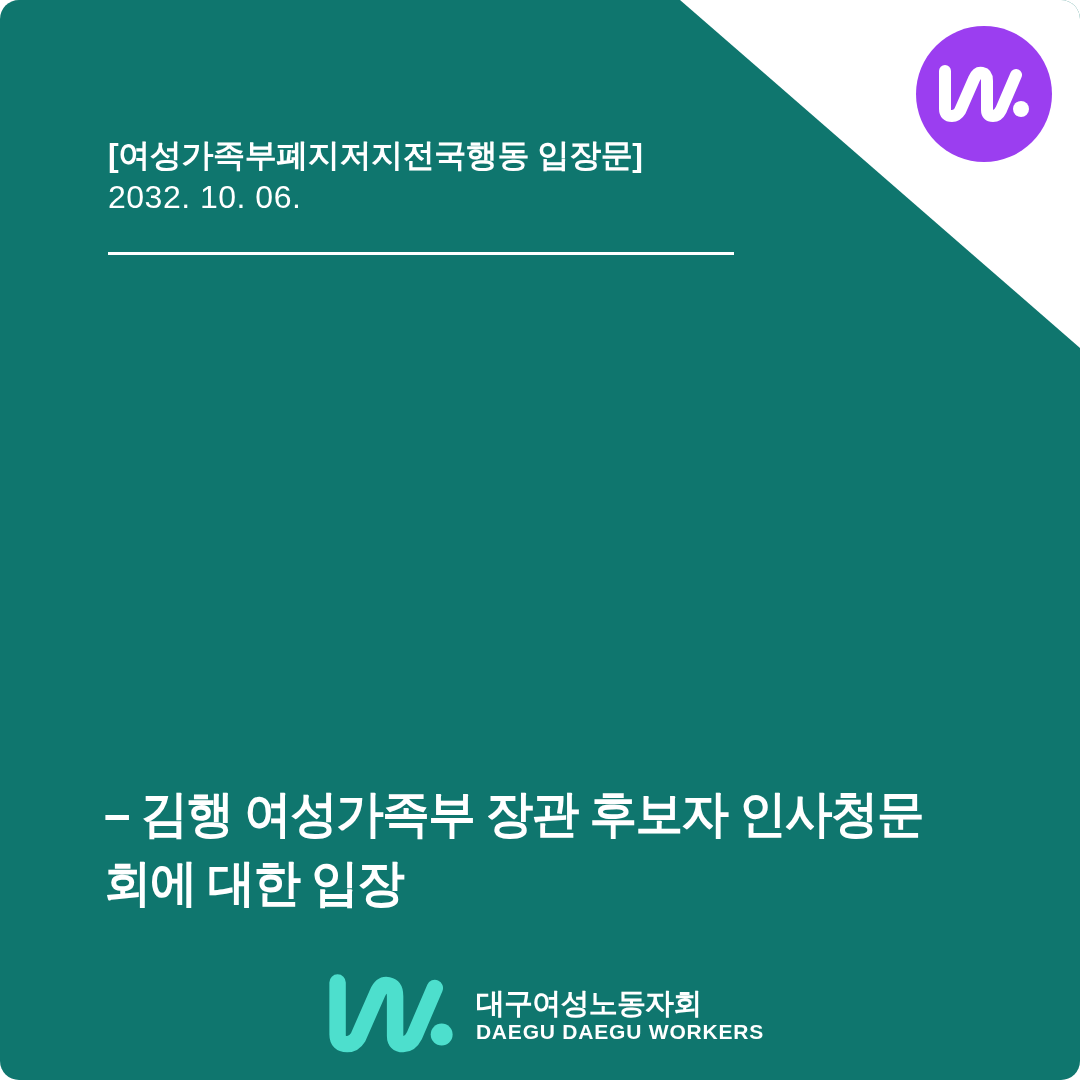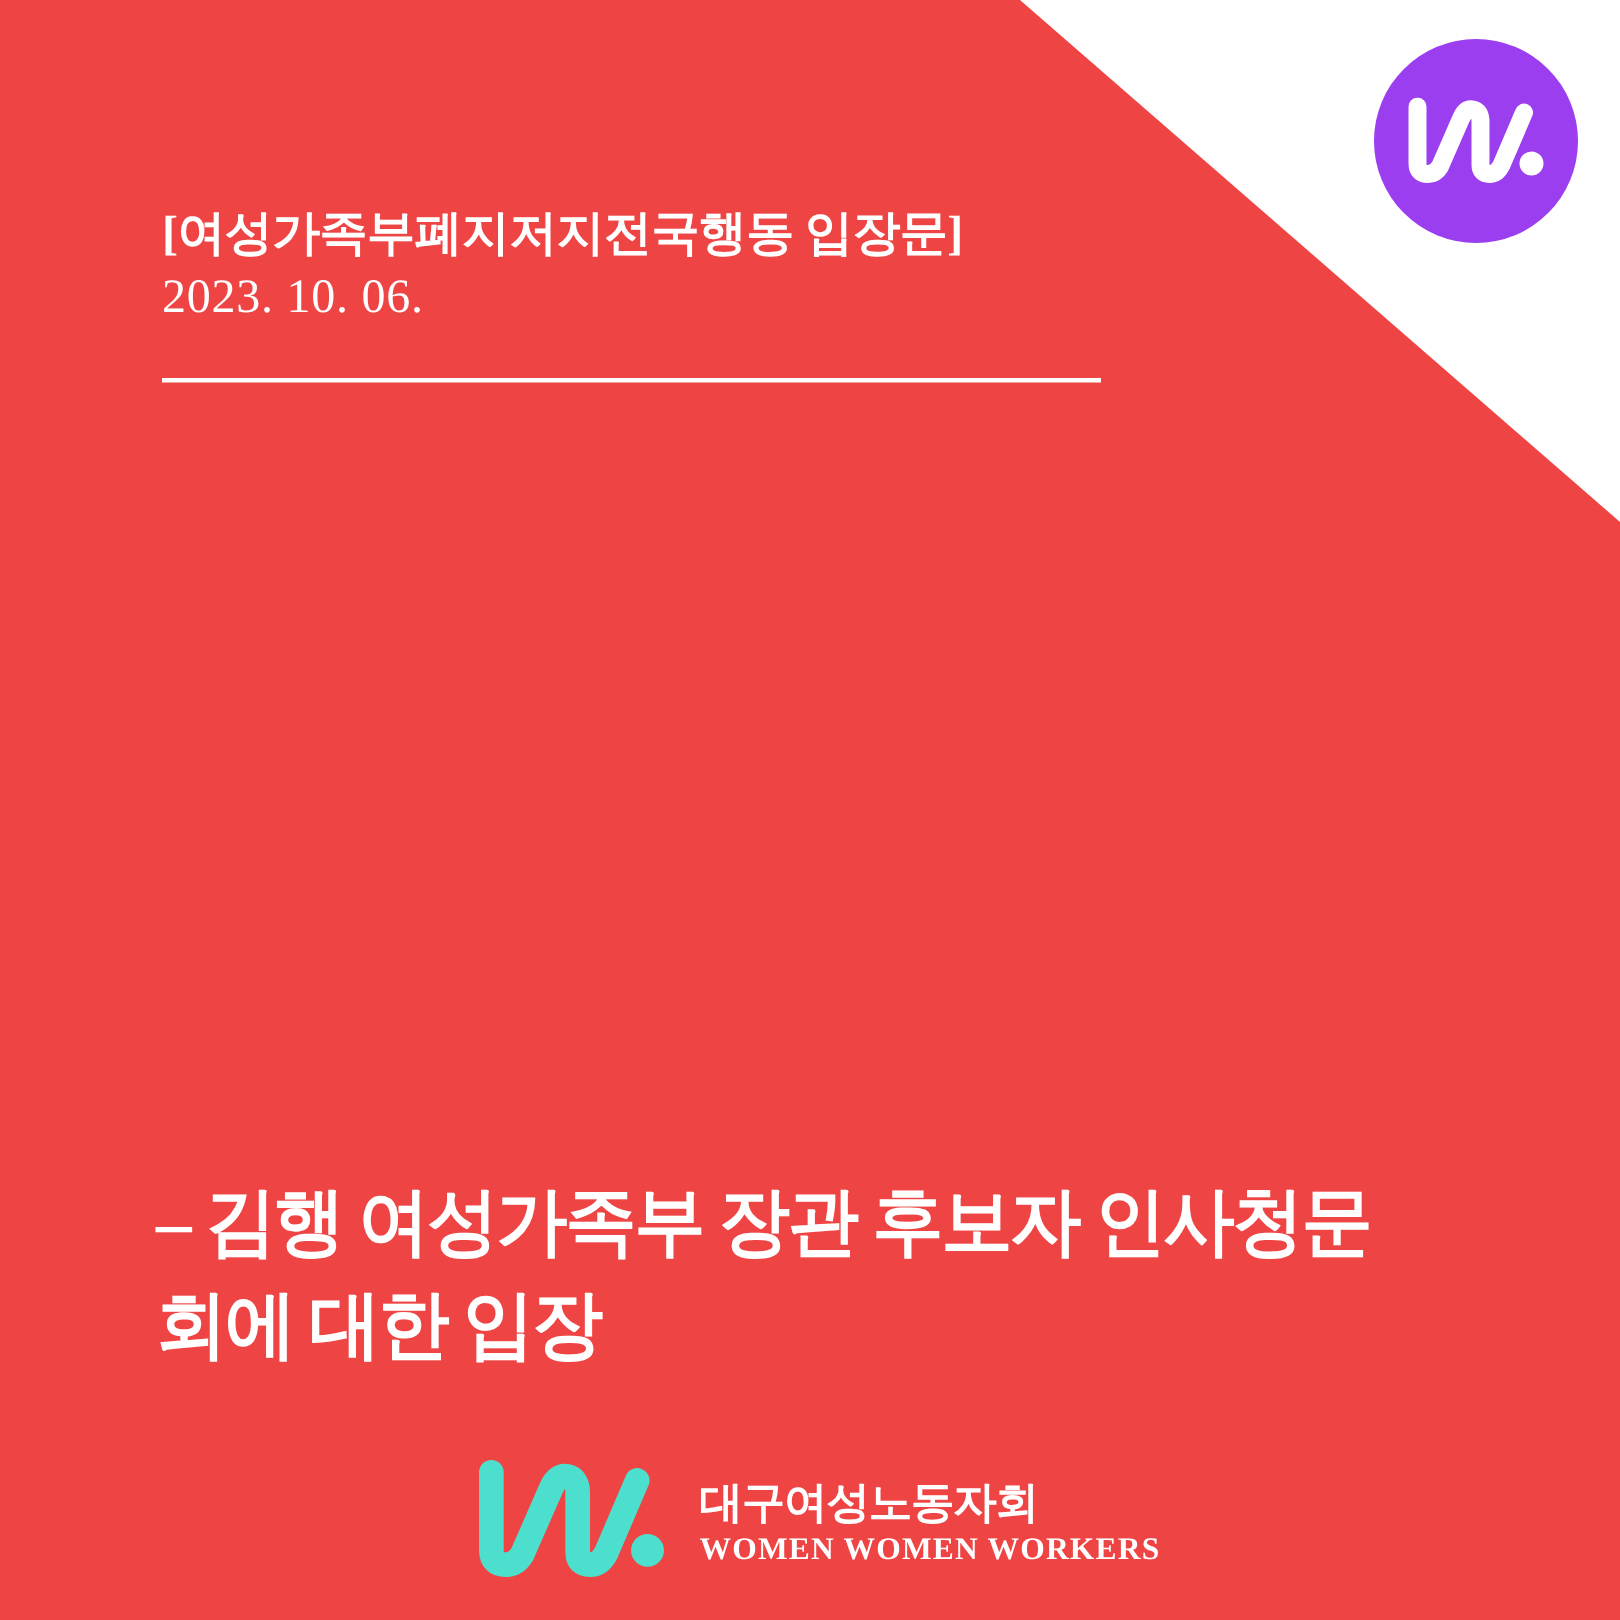--- a/index.html
+++ b/index.html
@@ -5,22 +5,23 @@
   html, body {
     margin: 0;
     padding: 0;
     background: #ffffff;
   }
   #card {
     position: relative;
     width: 1080px;
     height: 1080px;
     overflow: hidden;
-    background: #ef4444;
-    font-family: Liberation Serif, serif;
+    background: #0f766e;
+    font-family: Liberation Sans, sans-serif;
+    border-radius: 19px;
     -webkit-font-smoothing: antialiased;
   }
 
   
   #corner-wedge {
     position: absolute;
     top: 0;
     right: 0;
     width: 400px;
     height: 348px;
@@ -150,34 +151,34 @@
     <span>
       <svg width="92" height="58" viewBox="0 0 92 58" fill="none" aria-hidden="true">
         <path d="M7 6 L7 44 Q7 51 14 51 Q19 51 22 46 L36 14 Q39 7 44 8 Q49 9 49 16 L49 45 Q49 51 55 51 Q60 51 63 45 L78 10" stroke="#ffffff" stroke-width="12" stroke-linecap="round" stroke-linejoin="round" fill="none"></path>
         <circle cx="83" cy="44" r="8" fill="#ffffff"></circle>
       </svg>
     </span>
   </div>
 
   <div id="header">
     <div class="hdr-line" id="hdr-bracket">[여성가족부폐지저지전국행동 입장문]</div>
-    <div class="hdr-line" id="hdr-date">2023. 10. 06.</div>
+    <div class="hdr-line" id="hdr-date">2032. 10. 06.</div>
   </div>
 
   <div id="divider"></div>
 
 
   <div id="subtitle">– 김행 여성가족부 장관 후보자 인사청문회에 대한 입장</div>
 
   <div id="footer-logo">
     <span id="footer-mark">
       <svg width="126" height="80" viewBox="0 0 92 58" fill="none" aria-hidden="true">
         <path d="M7 6 L7 44 Q7 51 14 51 Q19 51 22 46 L36 14 Q39 7 44 8 Q49 9 49 16 L49 45 Q49 51 55 51 Q60 51 63 45 L78 10" stroke="#4ddfcd" stroke-width="12" stroke-linecap="round" stroke-linejoin="round" fill="none"></path>
         <circle cx="83" cy="44" r="8" fill="#4ddfcd"></circle>
       </svg>
     </span>
     <div id="footer-text">
       <div id="footer-kr">대구여성노동자회</div>
-      <div class="footer-en">WOMEN WOMEN WORKERS</div>
+      <div class="footer-en">DAEGU DAEGU WORKERS</div>
     </div>
   </div>
 
 </div>
 
 </body></html>

